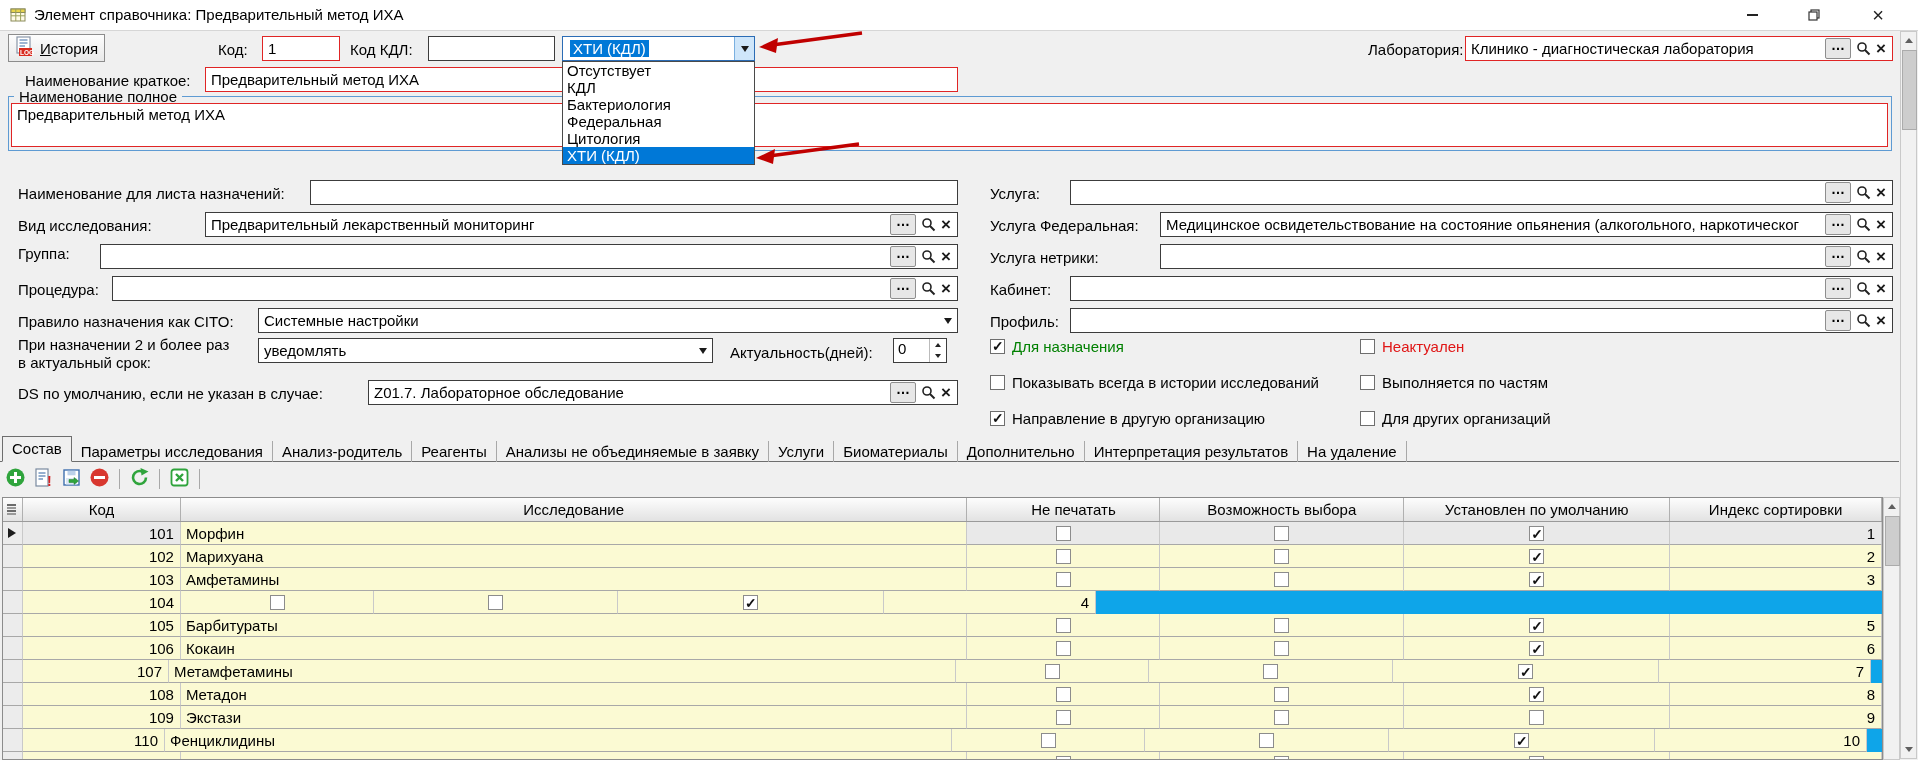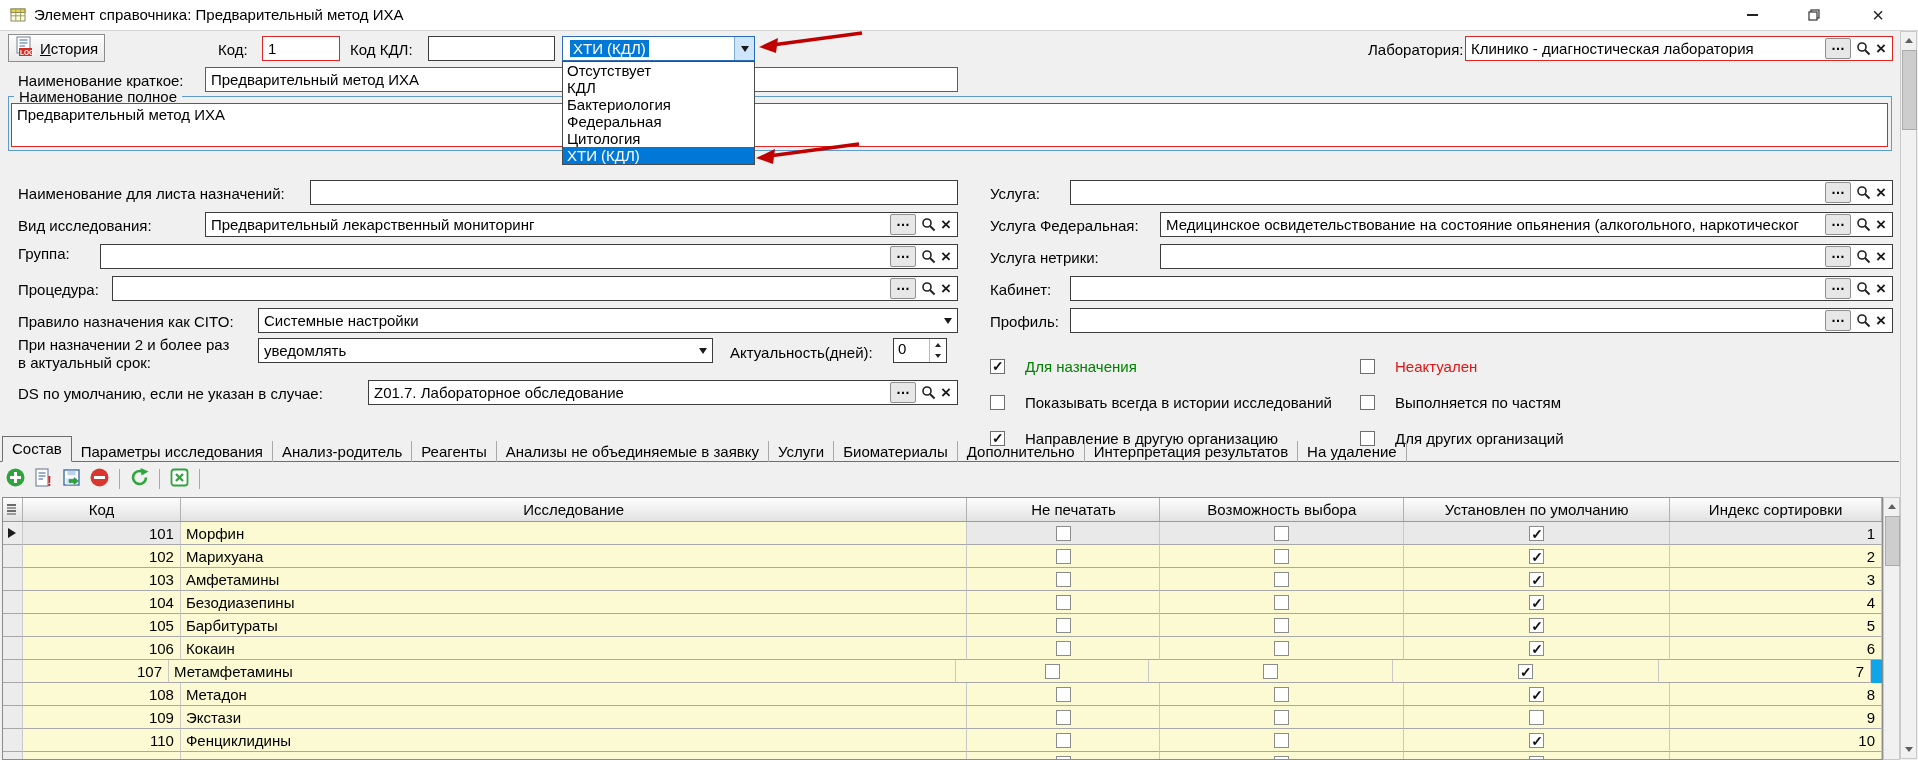--- a/index.html
+++ b/index.html
@@ -38,21 +38,21 @@
   .fulltext{position:absolute;left:11px;top:103px;width:1877px;height:44px;background:#fff;border:1px solid #e02525;
             box-sizing:border-box;padding:2px 5px;}
   
   .spin{position:absolute;height:25px;background:#fff;border:1px solid #3c3c3c;display:flex;box-sizing:border-box;}
   .spin-val{flex:1;padding:1px 4px;}
   .spin-btns{width:16px;display:flex;flex-direction:column;border-left:1px solid #bbb;}
   .su,.sd{flex:1;display:flex;align-items:center;justify-content:center;}
   .su::before{content:"";border:3.5px solid transparent;border-bottom:4.5px solid #222;margin-bottom:2px;}
   .sd::before{content:"";border:3.5px solid transparent;border-top:4.5px solid #222;margin-top:2px;}
   
-  .fcheck{position:absolute;display:flex;align-items:center;gap:20px;margin-top:20px;}
+  .fcheck{position:absolute;display:flex;align-items:center;gap:7px;}
   .cbox{width:15px;height:15px;background:#fff;border:1px solid #6e6e6e;box-sizing:border-box;position:relative;}
   .cbox.on::before{content:"✓";position:absolute;left:1px;top:-2px;font-size:14px;font-weight:bold;color:#111;}
   
   .histbtn{position:absolute;left:8px;top:34px;width:97px;height:28px;background:linear-gradient(#fdfdfd,#e9e9e9);
            border:1px solid #8c8c8c;display:flex;align-items:center;gap:6px;padding:0 6px;box-sizing:border-box;}
   
   .redarrow{position:absolute;z-index:30;}
   
   .tabline{position:absolute;left:0px;top:461px;width:1899px;height:1px;background:#6e6e6e;z-index:1;}
   .tabbar{position:absolute;left:2px;top:437px;height:25px;display:flex;align-items:flex-end;z-index:2;}
@@ -171,21 +171,21 @@
         <span class="sbtn">
           <svg width="15" height="15" viewBox="0 0 15 15">
             <circle cx="6" cy="6" r="4" fill="none" stroke="#222" stroke-width="1.6"></circle>
             <line x1="9" y1="9" x2="13.5" y2="13.5" stroke="#222" stroke-width="2"></line>
           </svg>
         </span>
         <span class="xbtn">×</span>
       </span>
     </div>
 
-  <span class="flabel" style="left:18px;top:72px">Наименование краткое:</span>
+  <span class="flabel" style="left:25px;top:72px">Наименование краткое:</span>
   <div class="fld req" style="left:205px;top:67px;width:753px">
       <span class="txt">Предварительный метод ИХА</span>
     </div>
 
   <div class="groupbox"></div>
   <span class="grouplegend">Наименование полное</span>
   <div class="fulltext">Предварительный метод ИХА</div>
 
   <span class="flabel" style="left:18px;top:185px">Наименование для листа назначений:</span>
   <div class="fld" style="left:310px;top:180px;width:648px">
@@ -471,21 +471,20 @@
             <span class="gcb"></span>
           </div>
           <div class="gc cbc" style="width: 266px;">
             <span class="gcb on"></span>
           </div>
           <div class="gc sort" style="width: 212px;">3</div>
         </div>
         <div class="grow">
           <div class="gc ind" style="width: 20px;"></div>
           <div class="gc code" style="width: 158px;">104</div>
-          <div class="gc name" style="width: 787px;">Безодиазепины</div>
           <div class="gc cbc" style="width: 193px;">
             <span class="gcb"></span>
           </div>
           <div class="gc cbc" style="width: 244px;">
             <span class="gcb"></span>
           </div>
           <div class="gc cbc" style="width: 266px;">
             <span class="gcb on"></span>
           </div>
           <div class="gc sort" style="width: 212px;">4</div>
@@ -560,21 +559,21 @@
           <div class="gc cbc" style="width: 244px;">
             <span class="gcb"></span>
           </div>
           <div class="gc cbc" style="width: 266px;">
             <span class="gcb"></span>
           </div>
           <div class="gc sort" style="width: 212px;">9</div>
         </div>
         <div class="grow">
           <div class="gc ind" style="width: 20px;"></div>
-          <div class="gc code" style="width: 158px;">110</div>
+          <div class="gc code" style="width: 142px;">110</div>
           <div class="gc name" style="width: 787px;">Фенциклидины</div>
           <div class="gc cbc" style="width: 193px;">
             <span class="gcb"></span>
           </div>
           <div class="gc cbc" style="width: 244px;">
             <span class="gcb"></span>
           </div>
           <div class="gc cbc" style="width: 266px;">
             <span class="gcb on"></span>
           </div>

